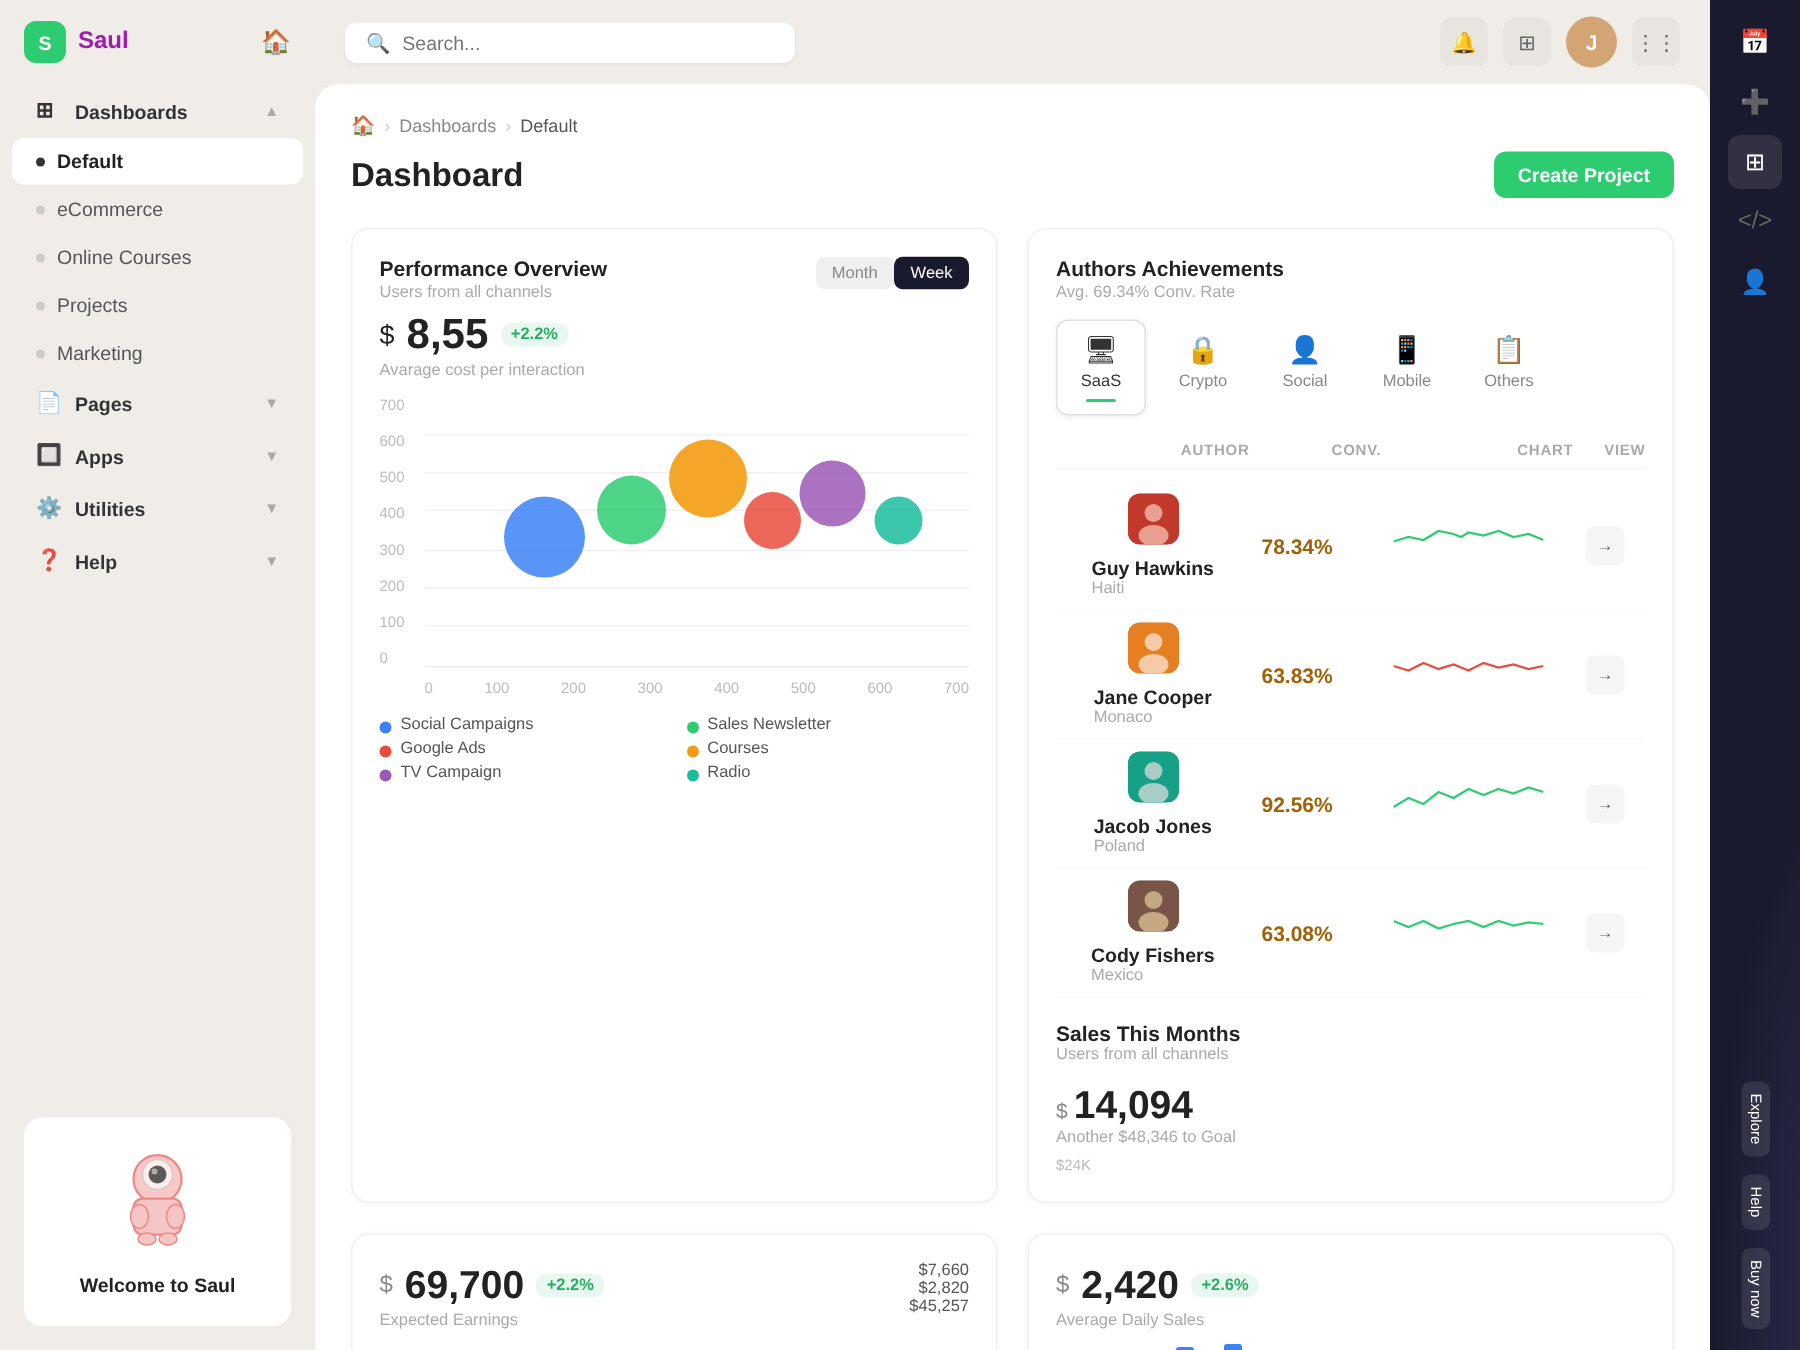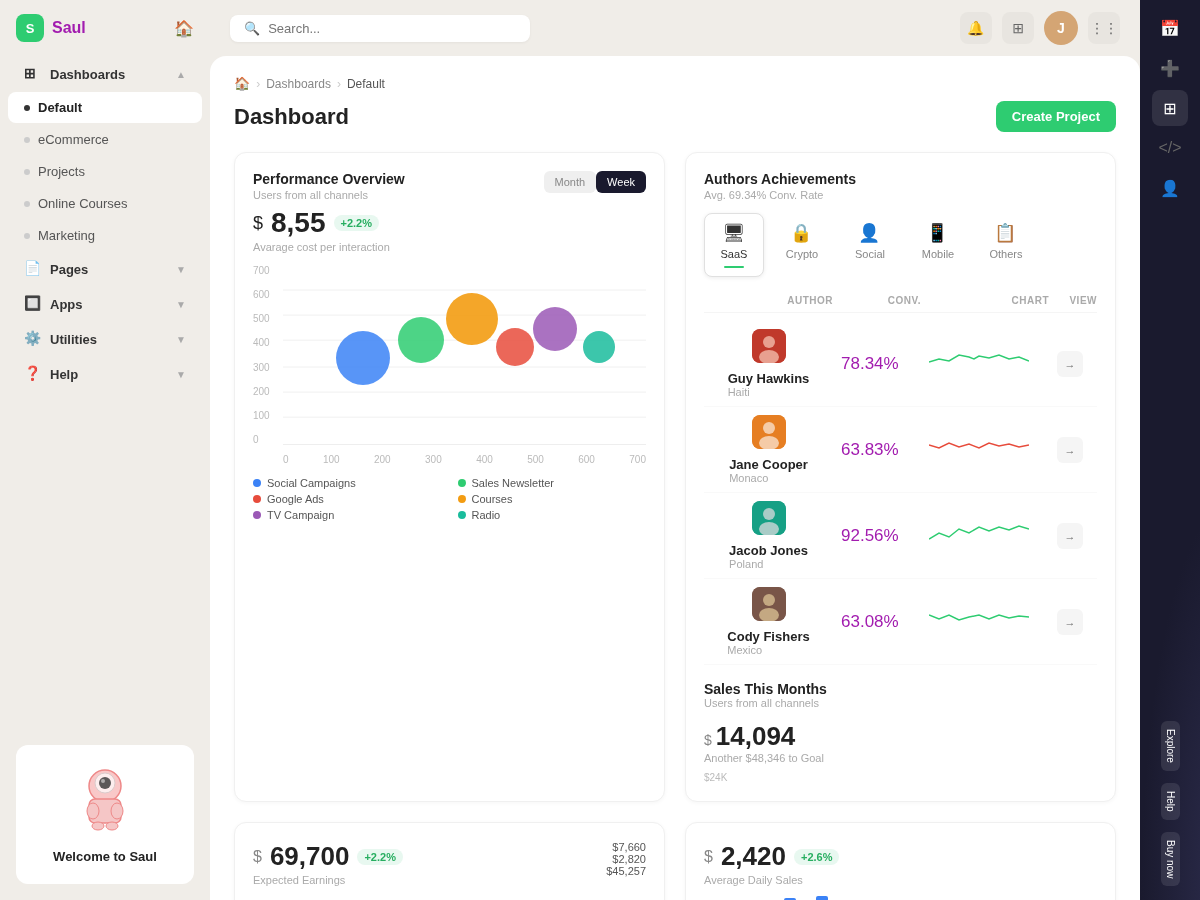--- a/index.html
+++ b/index.html
@@ -65,39 +65,39 @@
     .bubble-chart { position: relative; height: 200px; }
     .chart-y-labels { position: absolute; left: 0; top: 0; bottom: 20px; display: flex; flex-direction: column; justify-content: space-between; }
     .chart-y-label { font-size: 10px; color: #bbb; }
     .chart-area { position: absolute; left: 30px; right: 0; top: 0; bottom: 20px; border-bottom: 1px solid #eee; }
     .chart-x-labels { position: absolute; left: 30px; right: 0; bottom: 0; display: flex; justify-content: space-between; }
     .chart-x-label { font-size: 10px; color: #bbb; }
     .bubble { position: absolute; border-radius: 50%; transform: translate(-50%, -50%); }
 
     
     .chart-legend { display: grid; grid-template-columns: 1fr 1fr; gap: 4px 16px; margin-top: 12px; }
-    .legend-item { display: flex; align-items: center; gap: 6px; font-size: 11px; color: #555; }
+    .legend-item { display: flex; align-items: flex-end; gap: 6px; font-size: 11px; color: #555; }
     .legend-dot { width: 8px; height: 8px; border-radius: 50%; flex-shrink: 0; }
 
     
     .category-tabs { display: flex; flex-wrap: wrap; gap: 8px; margin: 12px 0; }
     .cat-tab { display: flex; flex-direction: column; align-items: center; gap: 4px; padding: 8px 12px; border-radius: 8px; cursor: pointer; font-size: 11px; color: #888; border: 1px solid transparent; min-width: 60px; }
     .cat-tab.active { background: white; border-color: #e0e0e0; color: #333; box-shadow: 0 1px 4px rgba(0,0,0,0.08); }
     .cat-tab .cat-icon { font-size: 18px; }
     .cat-tab-bottom { width: 20px; height: 2px; background: #2ecc71; border-radius: 2px; margin-top: 2px; display: none; }
     .cat-tab.active .cat-tab-bottom { display: block; }
     .authors-table { width: 100%; }
     .authors-table-header { display: grid; grid-template-columns: 1fr 80px 120px 40px; gap: 8px; padding: 6px 0; border-bottom: 1px solid #f5f5f5; margin-bottom: 8px; text-align: right; }
     .authors-table-header span { font-size: 10px; color: #aaa; font-weight: 600; text-transform: uppercase; letter-spacing: 0.5px; }
     .author-row { display: grid; grid-template-columns: 1fr 80px 120px 40px; gap: 8px; align-items: center; padding: 8px 0; border-bottom: 1px solid #f9f9f9; }
     .author-info { display: flex; align-items: center; gap: 8px; flex-direction: column; }
     .author-avatar { width: 34px; height: 34px; border-radius: 8px; overflow: hidden; background: #ccc; flex-shrink: 0; display: flex; align-items: center; justify-content: center; }
     .author-name { font-size: 13px; font-weight: 600; color: #222; }
     .author-location { font-size: 11px; color: #aaa; }
-    .conv-rate { font-size: 17px; font-weight: 400; color: #a21caf; }
+    .conv-rate { font-size: 14px; font-weight: 700; color: #a16207; }
     .mini-chart { height: 30px; width: 100px; }
     .view-btn { width: 26px; height: 26px; background: #f5f5f5; border-radius: 6px; display: flex; align-items: center; justify-content: center; cursor: pointer; font-size: 11px; color: #666; }
 
     
     .metrics-row { display: grid; grid-template-columns: 1fr 1fr; gap: 20px; margin-top: 20px; }
     .metric-card { background: white; border-radius: 12px; border: 1px solid #f0f0f0; padding: 18px; box-shadow: 0 1px 4px rgba(0,0,0,0.04); }
     .metric-big { font-size: 26px; font-weight: 700; color: #222; display: flex; align-items: center; gap: 8px; }
     .metric-big .dollar-sup { font-size: 16px; font-weight: 400; color: #888; }
 
     
@@ -151,25 +151,25 @@
     <div class="nav-item active">
       <span class="nav-dot"></span>
       <span class="nav-label">Default</span>
     </div>
     <div class="nav-item">
       <span class="nav-dot"></span>
       <span class="nav-label">eCommerce</span>
     </div>
     <div class="nav-item">
       <span class="nav-dot"></span>
-      <span class="nav-label">Projects</span>
+      <span class="nav-label">Online Courses</span>
     </div>
     <div class="nav-item">
       <span class="nav-dot"></span>
-      <span class="nav-label">Online Courses</span>
+      <span class="nav-label">Projects</span>
     </div>
     <div class="nav-item">
       <span class="nav-dot"></span>
       <span class="nav-label">Marketing</span>
     </div>
 
     <div class="nav-header">
       <div class="nav-icon">📄</div>
       <span>Pages</span>
       <span class="nav-arrow">▼</span>

